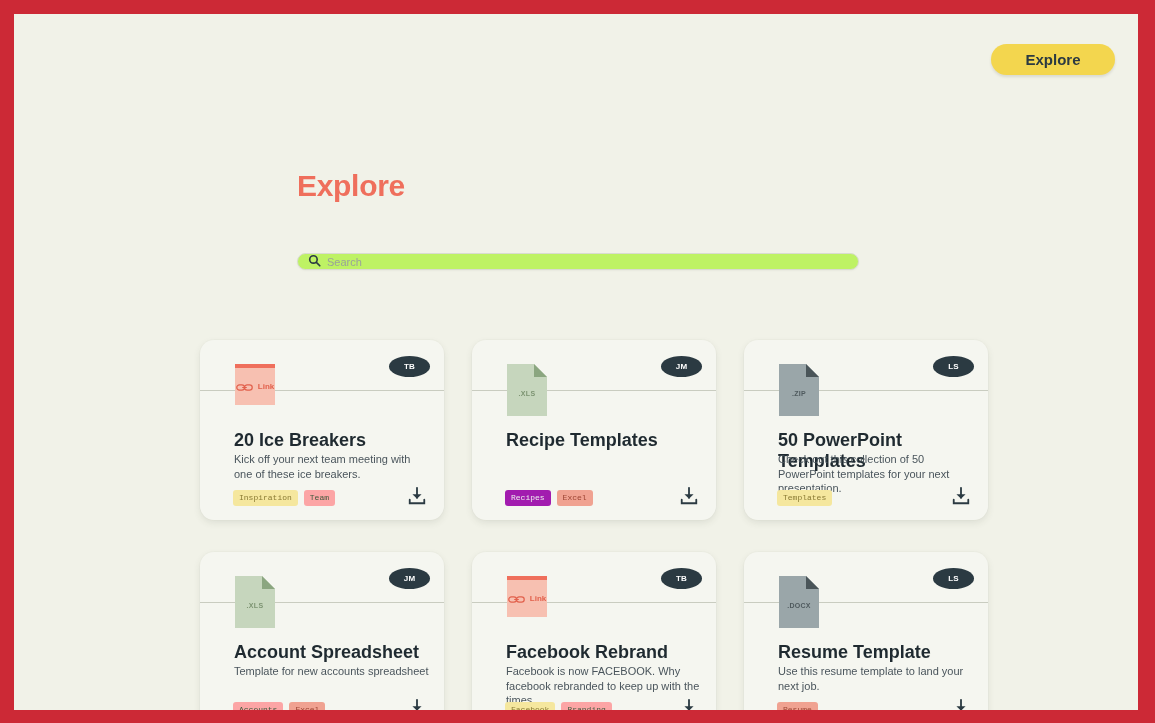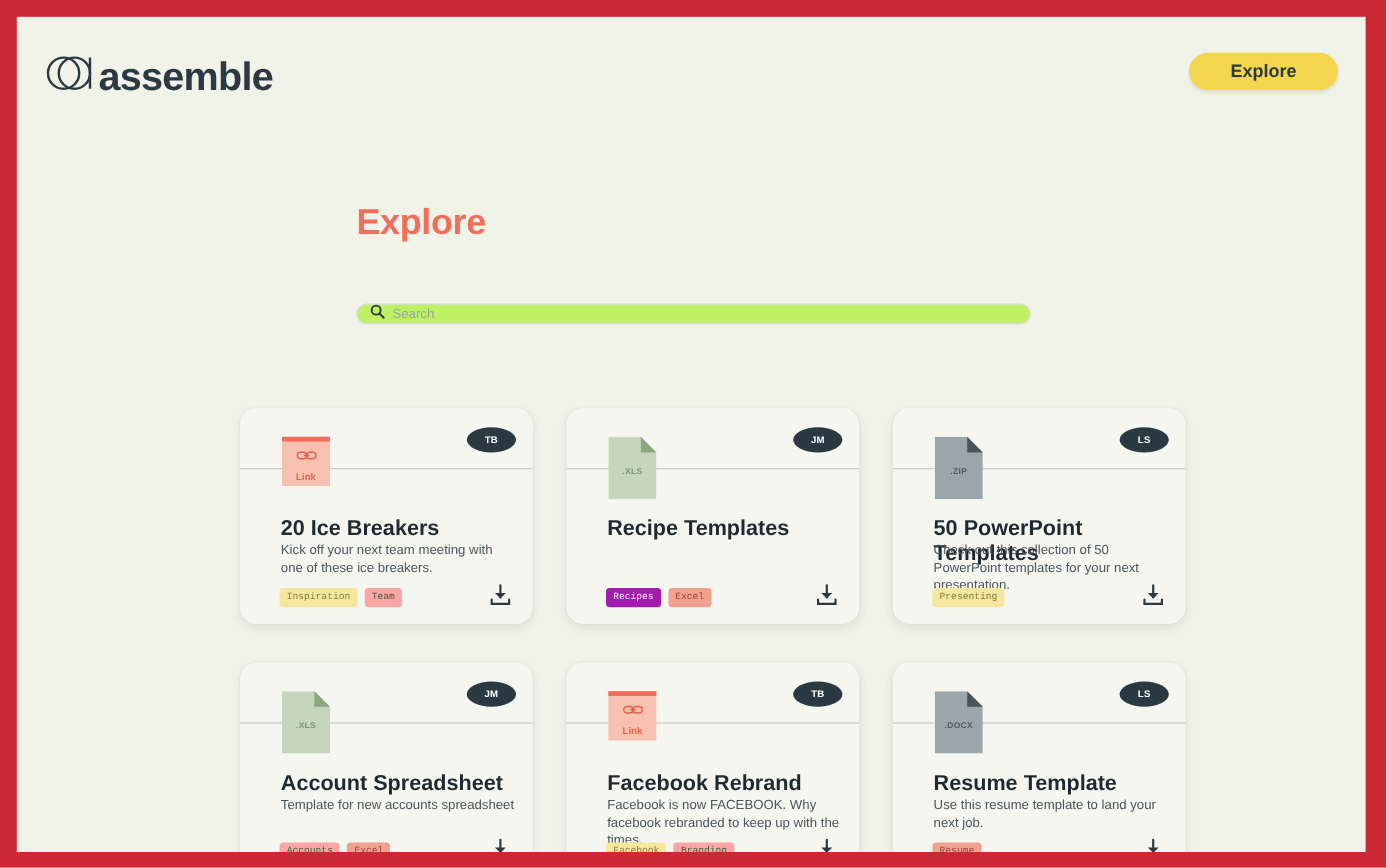--- a/index.html
+++ b/index.html
@@ -172,21 +172,21 @@
 
   
   .link-icon {
     position: absolute;
     left: 35px;
     top: 24px;
     width: 40px;
     height: 41px;
     background: #f7c0b1;
     display: flex;
-    flex-direction: column;
+    flex-direction: row;
     align-items: center;
     justify-content: center;
     gap: 5px;
     border-top: 4px solid #ef6f5c;
     text-align: right;
   }
   .link-icon .chain { display: block; }
   .link-label {
     font-size: 8px;
     font-weight: 600;
@@ -268,30 +268,20 @@
     justify-content: center;
   }
 </style>
 </head>
 <body>
 
 <div id="app-frame">
 
   <div id="header">
 
-    <div id="brand">
-      <span id="brand-mark">
-        <svg width="40" height="38" viewBox="0 0 40 38">
-          <circle cx="15" cy="19" r="13" fill="none" stroke="#2b3a42" stroke-width="2"></circle>
-          <circle cx="24" cy="19" r="13" fill="none" stroke="#2b3a42" stroke-width="2"></circle>
-          <line x1="37" y1="6" x2="37" y2="32" stroke="#2b3a42" stroke-width="2"></line>
-        </svg>
-      </span>
-      <span id="brand-name">assemble</span>
-    </div>
 
     <button id="explore-button">Explore</button>
   </div>
 
   <h1 id="page-title">Explore</h1>
 
   <div id="search-wrap">
     <span id="search-icon">
       <svg width="13" height="13" viewBox="0 0 16 16">
         <circle cx="6.7" cy="6.7" r="4.6" fill="none" stroke="#2b3a42" stroke-width="2"></circle>
@@ -369,21 +359,21 @@
             <path d="M0 0h27l13 13v39H0z" fill="#9aa6a9"></path>
             <path d="M27 0l13 13H27z" fill="#4a5559"></path>
           </svg>
         </span>
         <span class="file-ext" style="color:#4f5a5e">.ZIP</span>
       </div>
       <div class="avatar">LS</div>
       <div class="card-title">50 PowerPoint Templates</div>
       <div class="card-desc">Check out this collection of 50 PowerPoint templates for your next presentation.</div>
       <div class="tag-row">
-        <span class="tag tag-yellow">Presenting</span>
+        <span class="tag tag-yellow">Templates</span>
       </div>
       <button class="download-button">
         <span>
           <svg width="20" height="20" viewBox="0 0 22 22">
             <line x1="11" y1="2" x2="11" y2="13" stroke="#2b3a42" stroke-width="2" stroke-linecap="round"></line>
             <path d="M6 9l5 5 5-5z" fill="#2b3a42"></path>
             <path d="M3 15v4h16v-4" fill="none" stroke="#2b3a42" stroke-width="2" stroke-linecap="round"></path>
           </svg>
         </span>
       </button>

